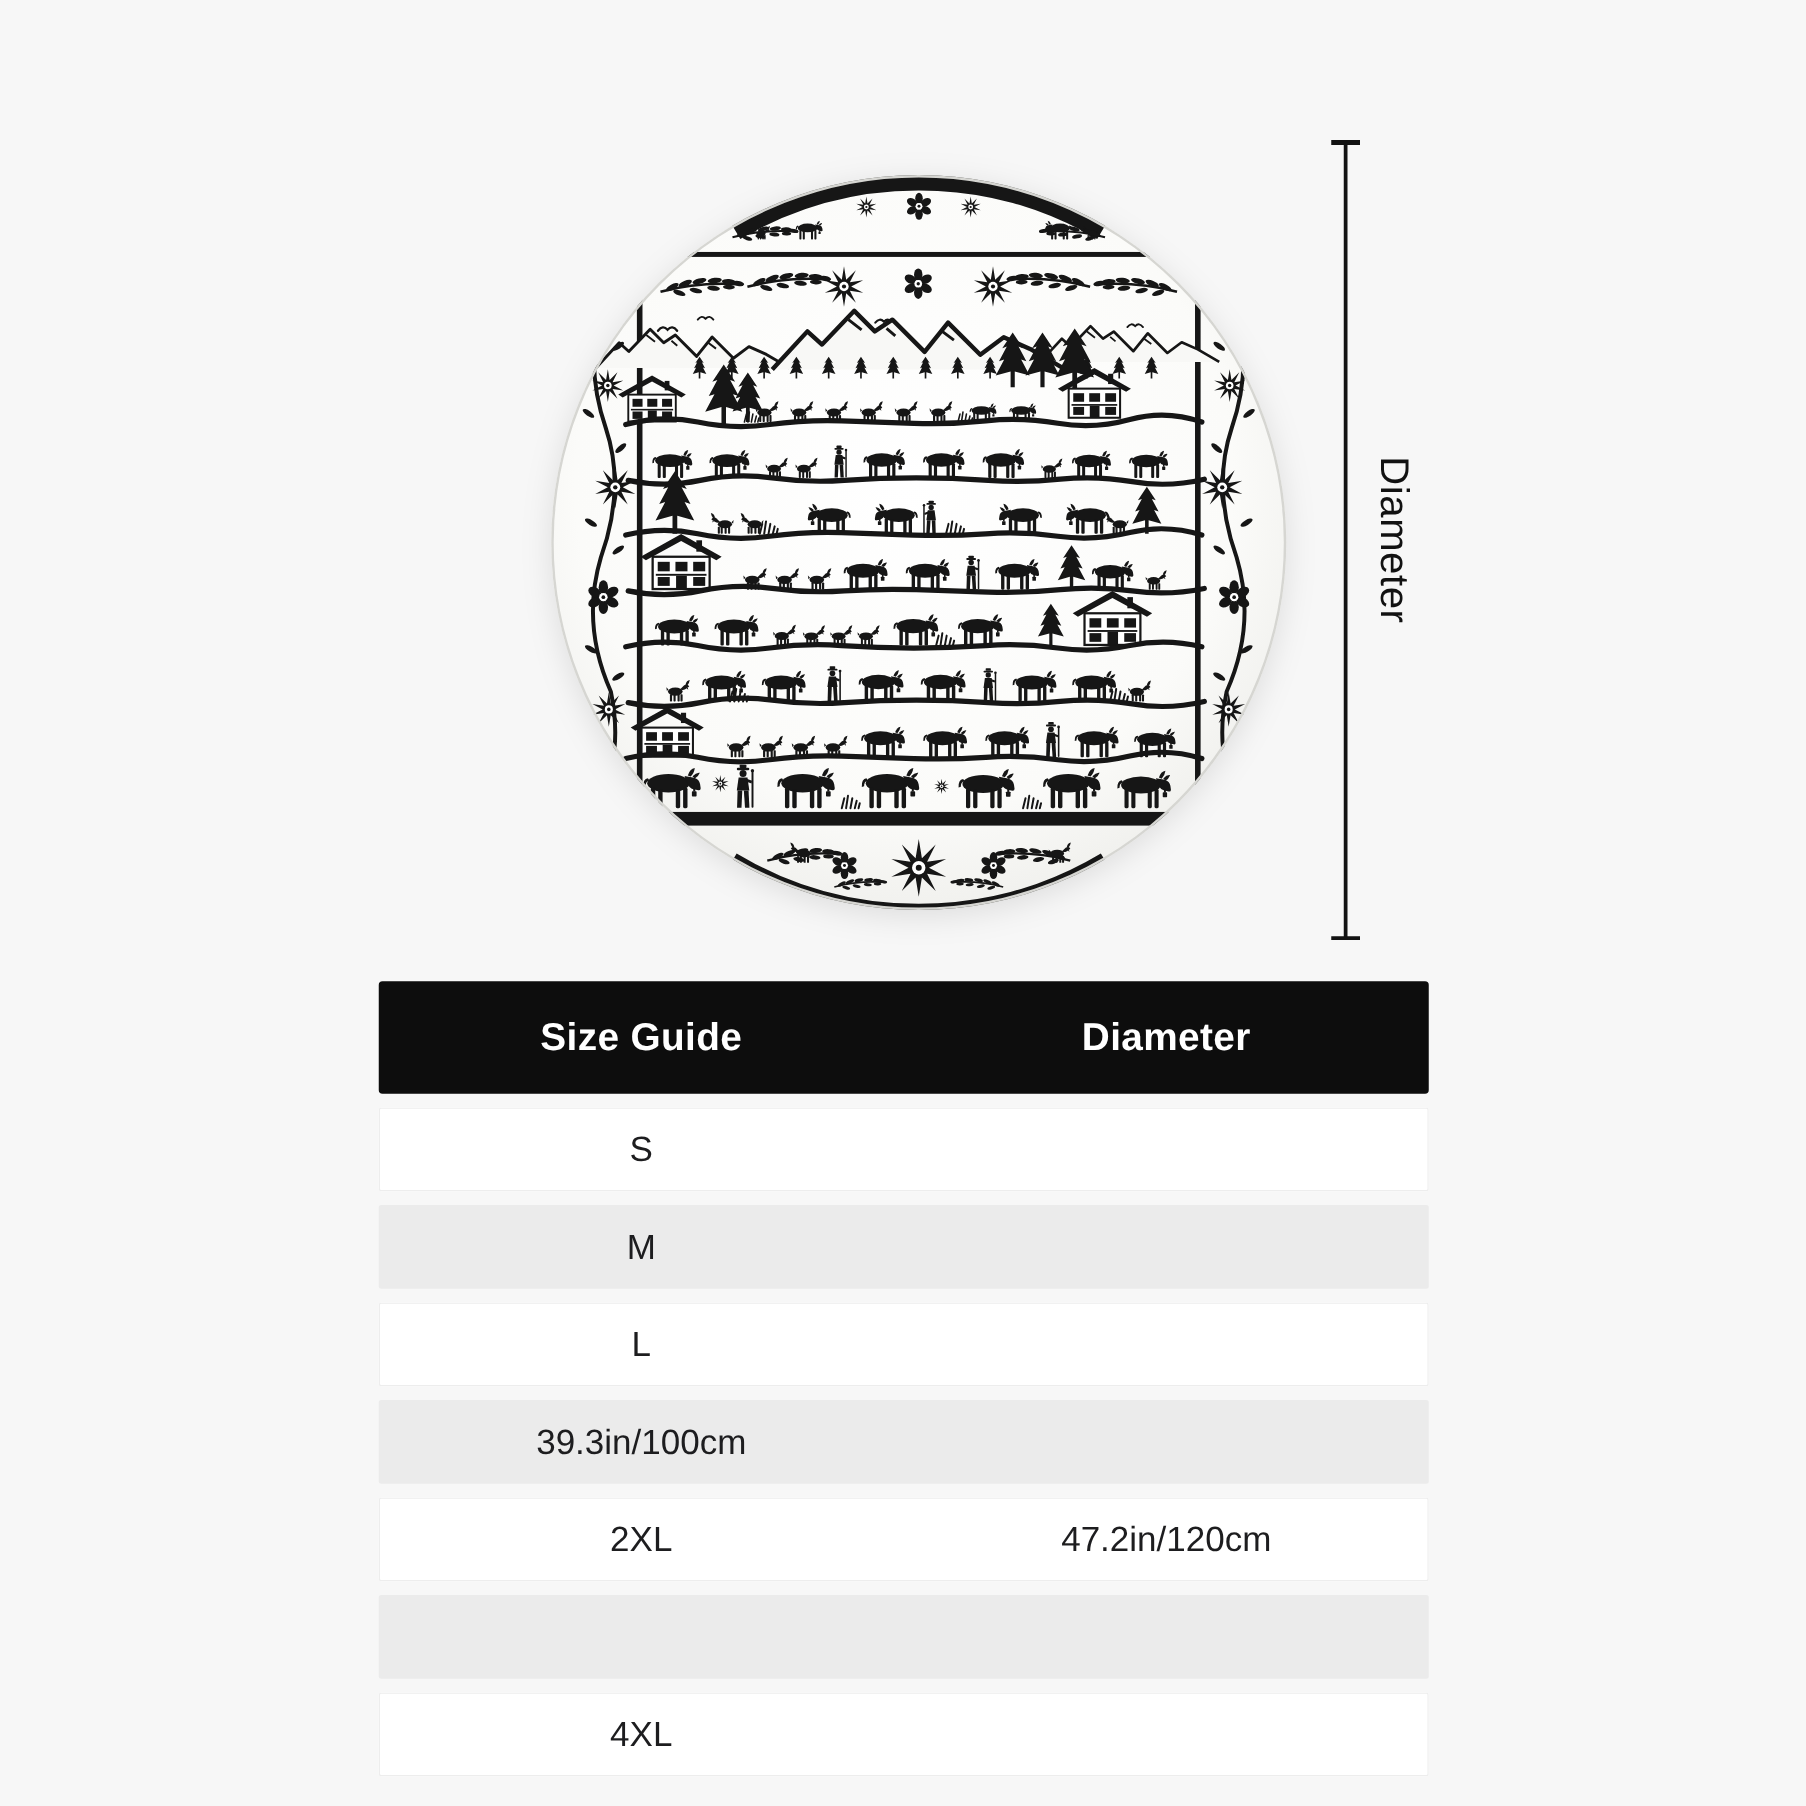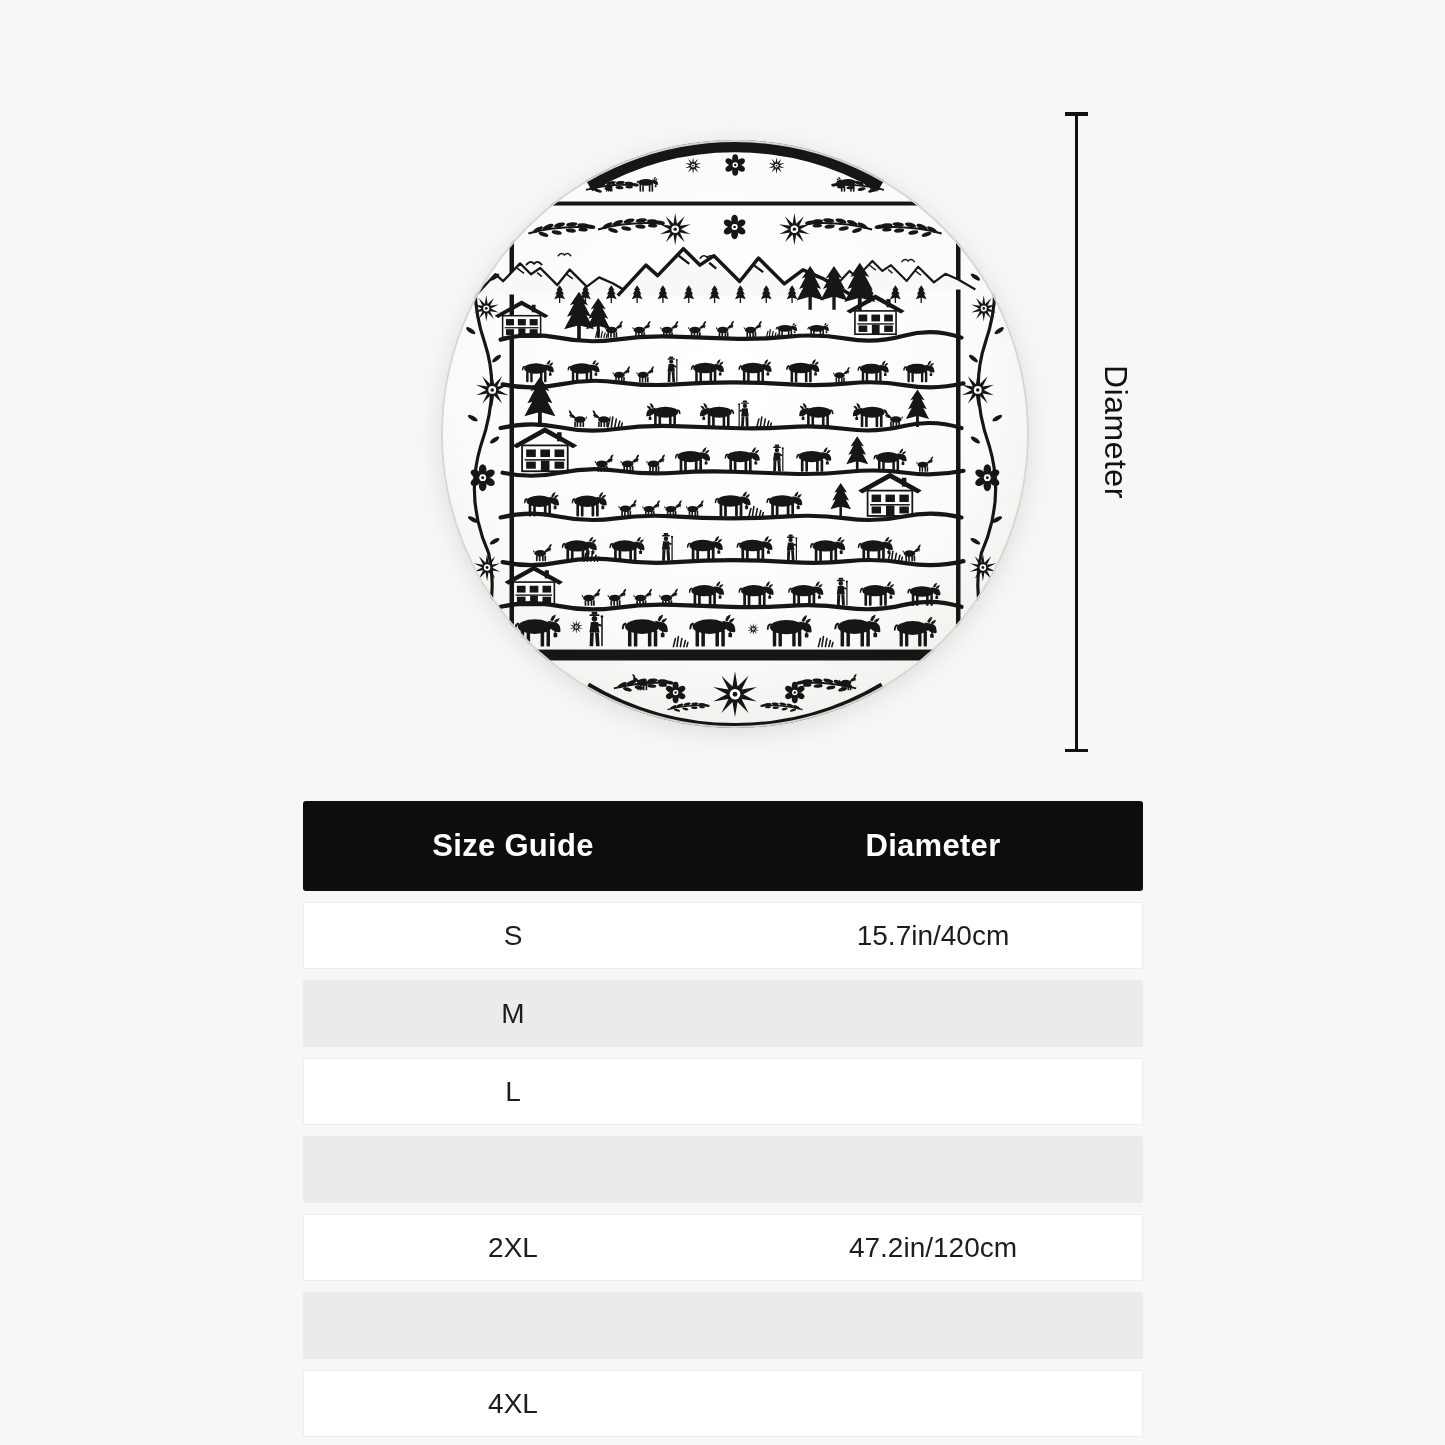--- a/index.html
+++ b/index.html
@@ -33,21 +33,21 @@
     display:flex;align-items:center;justify-content:center;
     writing-mode:vertical-rl;
     font-size:32px;color:#121212;letter-spacing:.5px;
   }
 
   
   .size-table{position:absolute;left:303px;top:785px;width:840px;}
   .thead{
     height:90px;background:#0d0d0d;color:#ffffff;border-radius:3px;
     display:grid;grid-template-columns:1fr 1fr;align-items:center;
-    font-size:31px;font-weight:700;letter-spacing:.3px;margin-top:16px;
+    font-size:31px;font-weight:700;letter-spacing:.3px;
   }
   .thead span{text-align:center;}
   .trow{
     height:67px;margin-top:11px;border-radius:2px;
     display:grid;grid-template-columns:1fr 1fr;align-items:center;
     font-size:28px;color:#1d1d1f;
   }
   .trow span{text-align:center;}
   .trow.odd{background:#ffffff;box-shadow:0 0 0 1px #ededed inset;}
   .trow.even{background:#ebebeb;}
@@ -390,29 +390,29 @@
   </div>
   <div class="measure-label">Diameter</div>
 
   <section class="size-table">
     <div class="thead">
       <span>Size Guide</span>
       <span>Diameter</span>
     </div>
     <div class="trow odd">
       <span>S</span>
-      <span>15.7in/40cm</span>
     </div>
     <div class="trow even">
       <span>M</span>
     </div>
     <div class="trow odd">
       <span>L</span>
     </div>
     <div class="trow even">
+      <span>39.3in/100cm</span>
     </div>
     <div class="trow odd">
       <span>2XL</span>
       <span>47.2in/120cm</span>
     </div>
     <div class="trow even">
     </div>
     <div class="trow odd">
       <span>4XL</span>
     </div>

